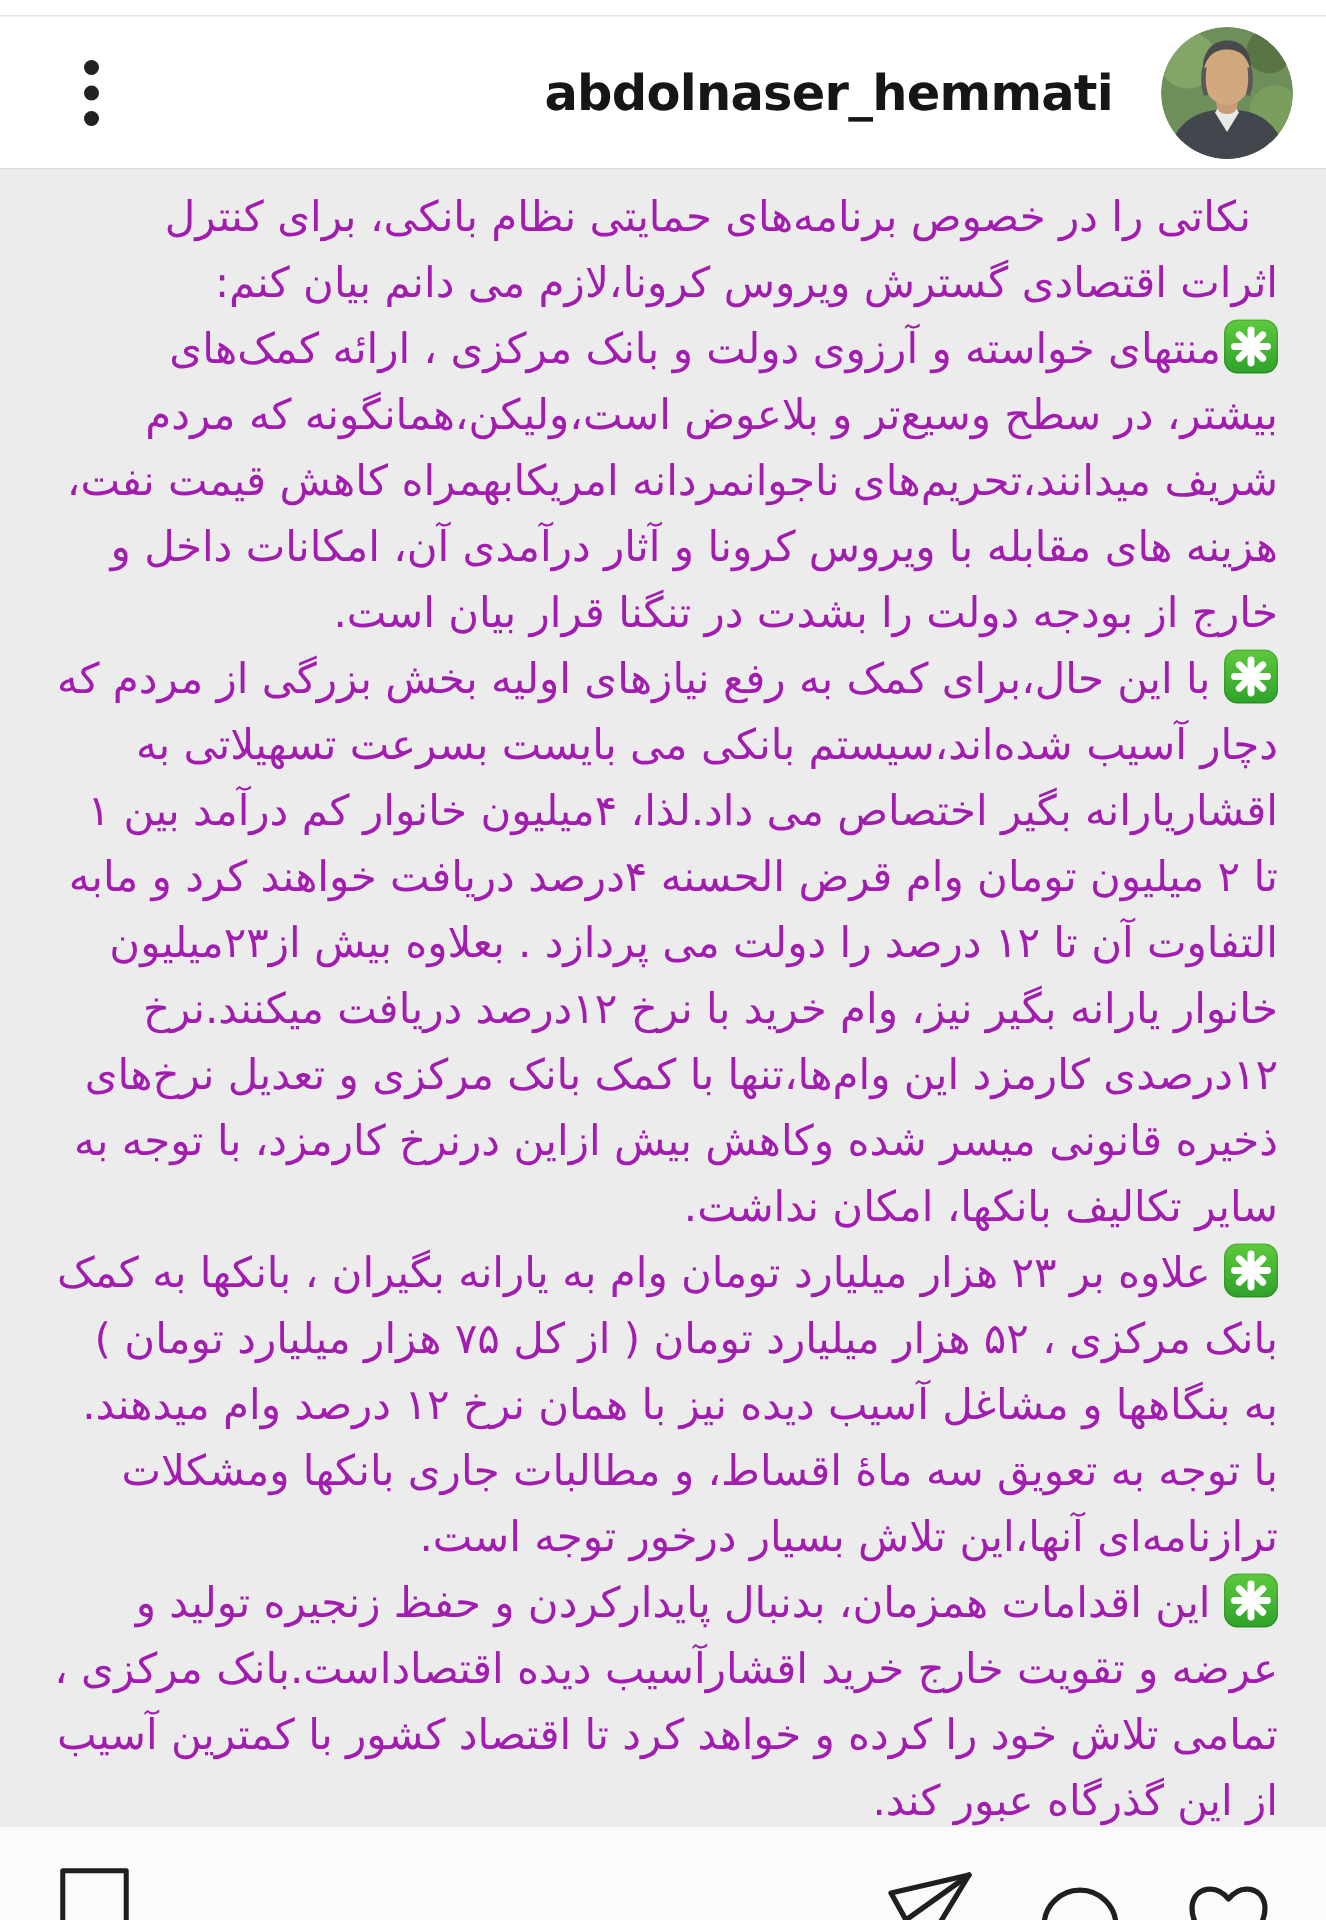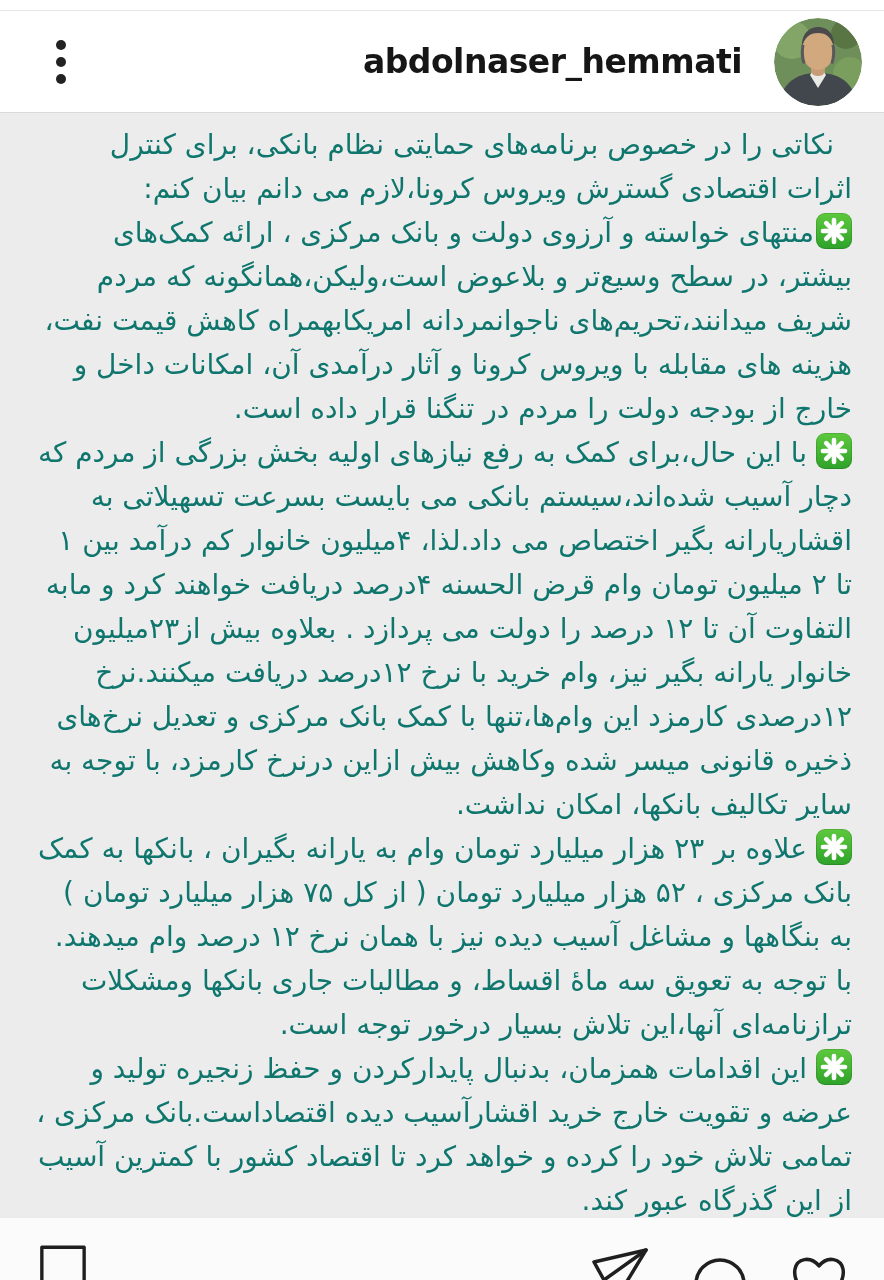--- a/index.html
+++ b/index.html
@@ -52,21 +52,21 @@
   }
 
   
   .caption {
     position:absolute; top:113px; left:0; right:0; height:1105px;
     background:#ececec;
     padding:10px 32px 0 36px;
     overflow:hidden;
     direction:rtl;
     text-align:right;
-    color:#0f766e;
+    color:#a21caf;
     font-size:28px;
     line-height:44px;
   }
   .caption p { margin:0; }
   .caption p.indent { text-indent:18px; }
   .emoji-box {
     display:inline-block; width:36px; height:36px;
     border-radius:9px;
     background:linear-gradient(180deg,#5ec93e 0%,#2ea22a 100%);
     box-shadow:inset 0 0 0 1px rgba(0,0,0,0.12);
@@ -137,21 +137,21 @@
   <div class="caption" dir="rtl" lang="fa">
     <p class="indent"><span>نکاتی را در خصوص برنامه‌های حمایتی  نظام بانکی، برای کنترل اثرات اقتصادی گسترش ویروس کرونا،لازم می دانم بیان کنم:</span></p>
 
     <p><span class="emoji-box tight"><svg viewBox="0 0 36 36">
             <g stroke="#ffffff" stroke-width="4.6" stroke-linecap="round">
               <line x1="18" y1="7" x2="18" y2="29"></line>
               <line x1="7" y1="18" x2="29" y2="18"></line>
               <line x1="10.2" y1="10.2" x2="25.8" y2="25.8"></line>
               <line x1="25.8" y1="10.2" x2="10.2" y2="25.8"></line>
             </g>
-          </svg></span><span>منتهای خواسته و آرزوی دولت و بانک مرکزی ، ارائه کمک‌های بیشتر، در سطح وسیع‌تر و بلاعوض است،ولیکن،همانگونه که مردم شریف میدانند،تحریم‌های ناجوانمردانه امریکابهمراه کاهش قیمت نفت، هزینه های مقابله با ویروس کرونا و آثار درآمدی آن، امکانات داخل و خارج از بودجه دولت را مردم در تنگنا قرار داده است.</span></p>
+          </svg></span><span>منتهای خواسته و آرزوی دولت و بانک مرکزی ، ارائه کمک‌های بیشتر، در سطح وسیع‌تر و بلاعوض است،ولیکن،همانگونه که مردم شریف میدانند،تحریم‌های ناجوانمردانه امریکابهمراه کاهش قیمت نفت، هزینه های مقابله با ویروس کرونا و آثار درآمدی آن، امکانات داخل و خارج از بودجه دولت را بشدت در تنگنا قرار بیان است.</span></p>
 
     <p><span class="emoji-box"><svg viewBox="0 0 36 36">
             <g stroke="#ffffff" stroke-width="4.6" stroke-linecap="round">
               <line x1="18" y1="7" x2="18" y2="29"></line>
               <line x1="7" y1="18" x2="29" y2="18"></line>
               <line x1="10.2" y1="10.2" x2="25.8" y2="25.8"></line>
               <line x1="25.8" y1="10.2" x2="10.2" y2="25.8"></line>
             </g>
           </svg></span><span>با این حال،برای کمک به رفع نیازهای اولیه بخش بزرگی از مردم که دچار آسیب شده‌اند،سیستم بانکی می بایست بسرعت تسهیلاتی به اقشاریارانه بگیر اختصاص می داد.لذا، ۴میلیون خانوار کم درآمد بین ۱ تا ۲ میلیون تومان وام قرض الحسنه ۴درصد دریافت خواهند کرد و مابه التفاوت آن تا ۱۲ درصد را دولت می پردازد . بعلاوه بیش از۲۳میلیون خانوار یارانه بگیر نیز، وام خرید با نرخ ۱۲درصد دریافت میکنند.نرخ ۱۲درصدی کارمزد این وام‌ها،تنها با کمک بانک مرکزی و تعدیل نرخ‌های ذخیره قانونی میسر شده وکاهش بیش ازاین درنرخ کارمزد، با توجه به سایر تکالیف بانکها، امکان نداشت.</span></p>
 

